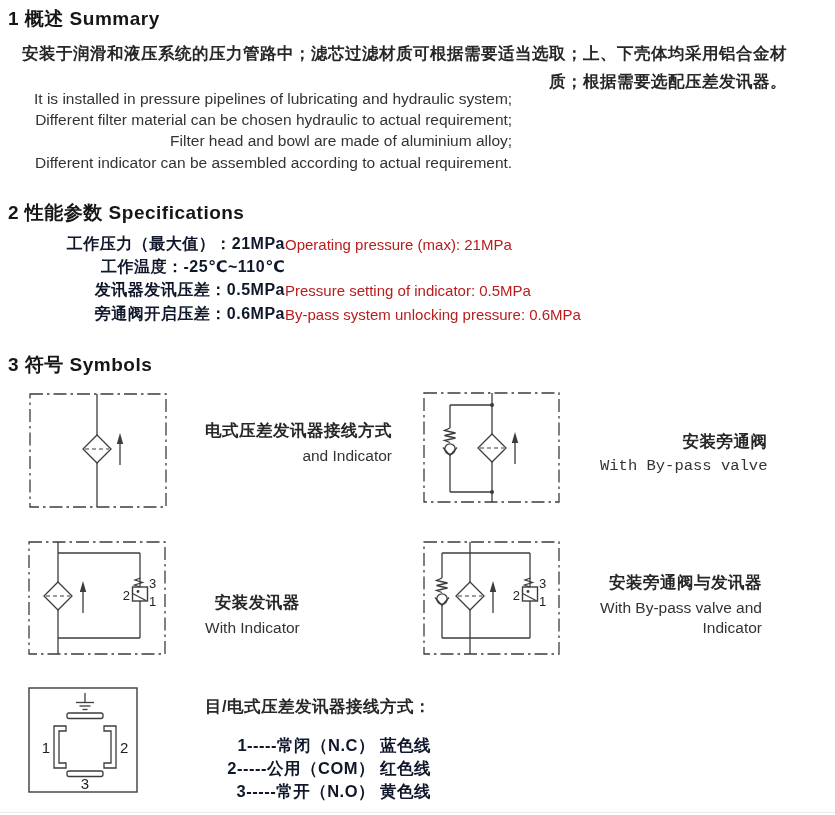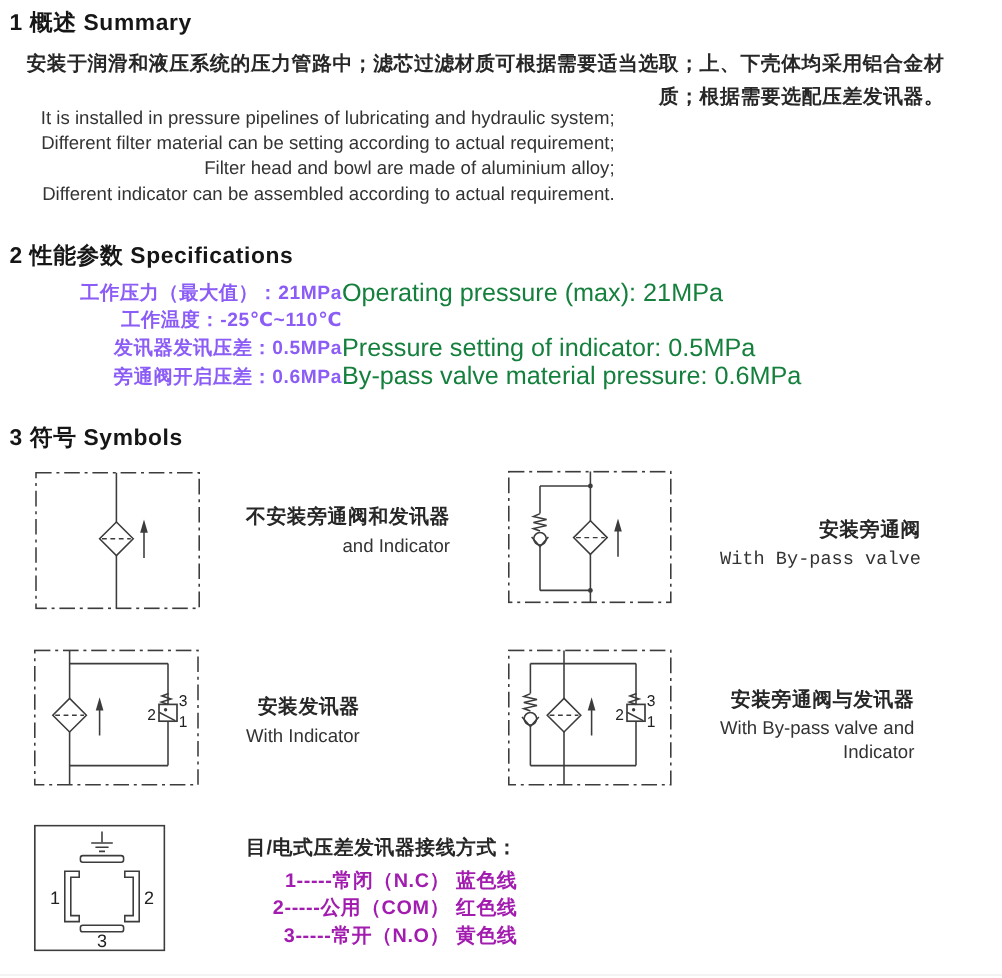--- a/index.html
+++ b/index.html
@@ -10,26 +10,26 @@
   }
   .abs{position:absolute;text-align:right;}
   .heading{
     font-size:19px;font-weight:700;color:#161616;letter-spacing:0.5px;
     white-space:nowrap;
   }
   .cn{font-weight:600;letter-spacing:0.5px;}
   .summary-cn div{font-size:16.5px;line-height:28px;white-space:nowrap;color:#272727;}
   .summary-en div{font-size:15.5px;line-height:21.2px;white-space:nowrap;color:#333;}
   .spec-row{display:flex;height:23.2px;align-items:center;white-space:nowrap;}
-  .spec-cn{width:255px;font-size:16px;color:#8b5cf6;}
-  .spec-en{font-size:21px;color:#15803d;}
+  .spec-cn{width:255px;font-size:16px;color:#0f172a;}
+  .spec-en{font-size:15px;color:#b91c1c;}
   .diag-label .cnl{font-size:16.5px;color:#272727;white-space:nowrap;margin-bottom:4px;}
   .diag-label .enl{font-size:15.5px;line-height:19.5px;color:#333;white-space:nowrap;}
-  .wiring .title{font-size:16.5px;color:#272727;white-space:nowrap;margin-bottom:5px;}
-  .wiring .wline{font-size:16.5px;line-height:23px;color:#a21caf;white-space:nowrap;}
+  .wiring .title{font-size:16.5px;color:#272727;white-space:nowrap;margin-bottom:16px;}
+  .wiring .wline{font-size:16.5px;line-height:23px;color:#0f172a;white-space:nowrap;}
   svg .ln{stroke:#3c3c3c;stroke-width:1.3;fill:none;}
   svg .dash{stroke:#3c3c3c;stroke-width:1.2;fill:none;stroke-dasharray:4 3;}
   svg .dbox{stroke:#3c3c3c;stroke-width:1.3;fill:none;stroke-dasharray:13 4 2.5 4;}
   svg .sbox{stroke:#3c3c3c;stroke-width:1.4;fill:#ffffff;}
   svg .wfill{fill:#ffffff;stroke:#3c3c3c;stroke-width:1.3;}
   svg .solid{fill:#3c3c3c;stroke:none;}
   svg text{font-family:"Liberation Sans","DejaVu Sans",sans-serif;font-size:13px;fill:#222;}
   svg text.big{font-size:15px;}
   .hairline{position:absolute;left:0;top:812px;width:835px;height:1px;background:#ececec;}
 </style>
@@ -38,59 +38,59 @@
 
 <div class="abs heading" style="left:8px;top:6px;">1 概述 Summary</div>
 
 <div class="abs summary-cn cn" style="left:22px;top:39px;">
   <div>安装于润滑和液压系统的压力管路中；滤芯过滤材质可根据需要适当选取；上、下壳体均采用铝合金材</div>
   <div>质；根据需要选配压差发讯器。</div>
 </div>
 
 <div class="abs summary-en" style="left:22px;top:88px;margin-left:12px;">
   <div>It is installed in pressure pipelines of lubricating and hydraulic system;</div>
-  <div>Different filter material can be setting according to actual requirement;</div>
+  <div>Different filter material can be chosen hydraulic to actual requirement;</div>
   <div>Filter head and bowl are made of aluminium alloy;</div>
   <div>Different indicator can be assembled according to actual requirement.</div>
 </div>
 
 <div class="abs heading" style="left:8px;top:200px;">2 性能参数 Specifications</div>
 
 <div class="abs" style="left:30px;top:233px;">
   <div class="spec-row">
     <span class="spec-cn cn">工作压力（最大值）：21MPa</span>
     <span class="spec-en">Operating pressure (max): 21MPa</span>
   </div>
   <div class="spec-row">
     <span class="spec-cn cn">工作温度：-25℃~110℃</span>
   </div>
   <div class="spec-row">
     <span class="spec-cn cn">发讯器发讯压差：0.5MPa</span>
     <span class="spec-en">Pressure setting of indicator: 0.5MPa</span>
   </div>
   <div class="spec-row">
     <span class="spec-cn cn">旁通阀开启压差：0.6MPa</span>
-    <span class="spec-en">By-pass valve material pressure: 0.6MPa</span>
+    <span class="spec-en">By-pass system unlocking pressure: 0.6MPa</span>
   </div>
 </div>
 
 <div class="abs heading" style="left:8px;top:352px;">3 符号 Symbols</div>
 
 <div class="abs" style="left:29px;top:393px;">
   <svg width="138" height="115" viewBox="0 0 138 115">
     <rect class="dbox" x="1" y="1" width="136" height="113"></rect>
     <line class="ln" x1="68" y1="1" x2="68" y2="114"></line>
     <polygon class="wfill" points="68,42 82,56 68,70 54,56"></polygon>
     <line class="dash" x1="56" y1="56" x2="80" y2="56"></line>
     <line class="ln" x1="91" y1="72" x2="91" y2="50"></line>
     <polygon class="solid" points="91,40 87.8,51 94.2,51"></polygon>
   </svg>
 </div>
 <div class="abs diag-label" style="left:205px;top:420px;">
-  <div class="cnl cn">不安装旁通阀和发讯器</div>
+  <div class="cnl cn">电式压差发讯器接线方式</div>
   <div class="enl">and Indicator</div>
 </div>
 
 <div class="abs" style="left:423px;top:392px;">
   <svg width="137" height="111" viewBox="0 0 137 111">
     <rect class="dbox" x="1" y="1" width="135" height="109"></rect>
     <line class="ln" x1="69" y1="1" x2="69" y2="110"></line>
     <line class="ln" x1="27" y1="13" x2="69" y2="13"></line>
     <line class="ln" x1="27" y1="100" x2="69" y2="100"></line>
     <circle class="solid" cx="69" cy="13" r="2"></circle>
@@ -125,21 +125,21 @@
     <polygon class="solid" points="55,40 51.8,51 58.2,51"></polygon>
     <rect class="sbox" x="104.5" y="46" width="15" height="14"></rect>
     <circle class="solid" cx="110" cy="50.5" r="1.4"></circle>
     <line class="ln" x1="104.5" y1="52.5" x2="118" y2="59.5"></line>
     <polyline class="ln" points="112,46 106.5,44 114.5,41.5 107,39 112.5,37"></polyline>
     <text x="102" y="59" text-anchor="end">2</text>
     <text x="121" y="47">3</text>
     <text x="121" y="65">1</text>
   </svg>
 </div>
-<div class="abs diag-label" style="left:205px;top:578px;">
+<div class="abs diag-label" style="left:205px;top:592px;">
   <div class="cnl cn">安装发讯器</div>
   <div class="enl">With Indicator</div>
 </div>
 
 <div class="abs" style="left:423px;top:541px;">
   <svg width="137" height="114" viewBox="0 0 137 114">
     <rect class="dbox" x="1" y="1" width="135" height="112"></rect>
     <line class="ln" x1="47" y1="1" x2="47" y2="113"></line>
     <line class="ln" x1="19" y1="12" x2="107" y2="12"></line>
     <line class="ln" x1="19" y1="97" x2="107" y2="97"></line>

